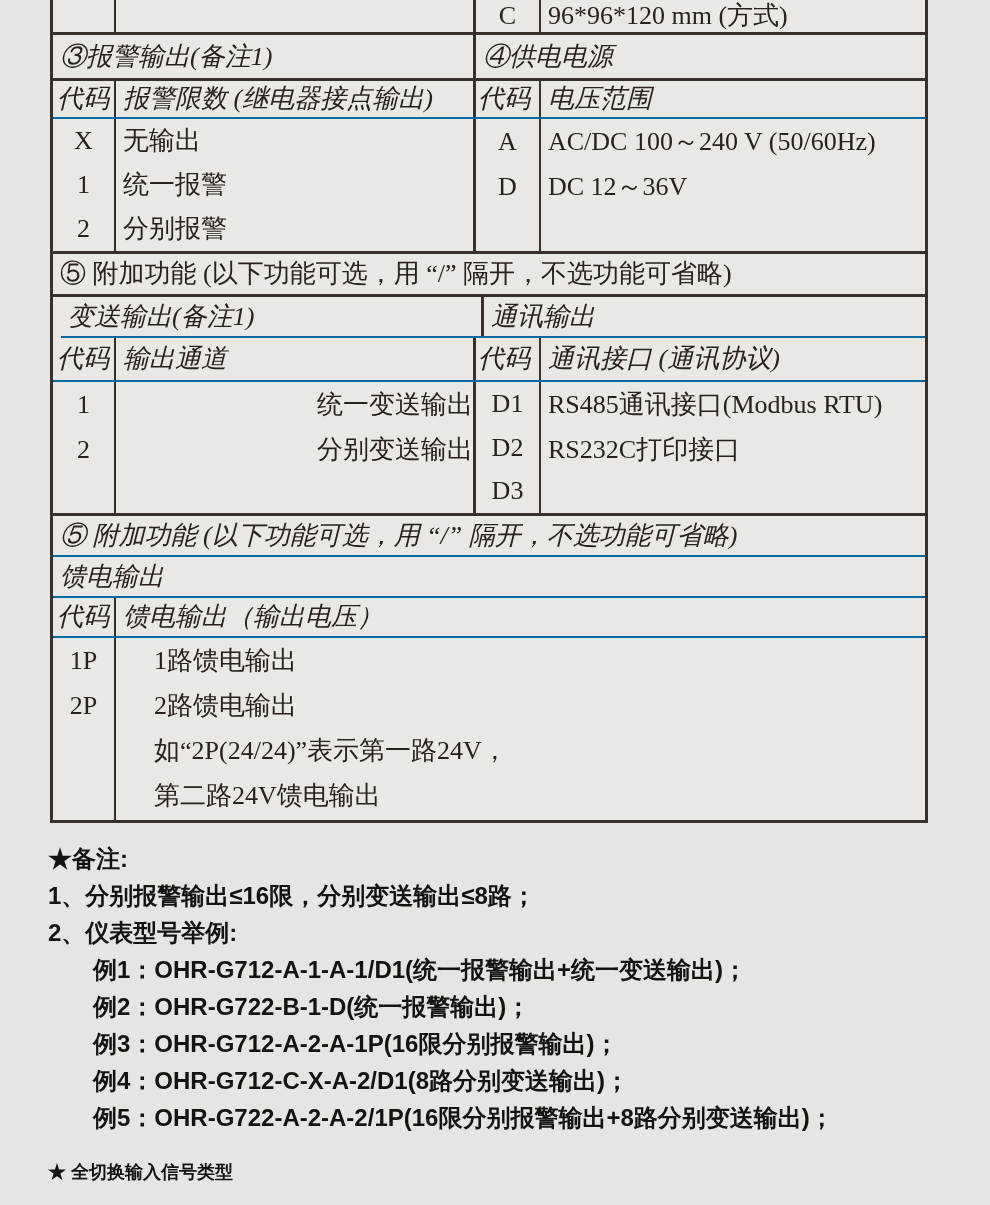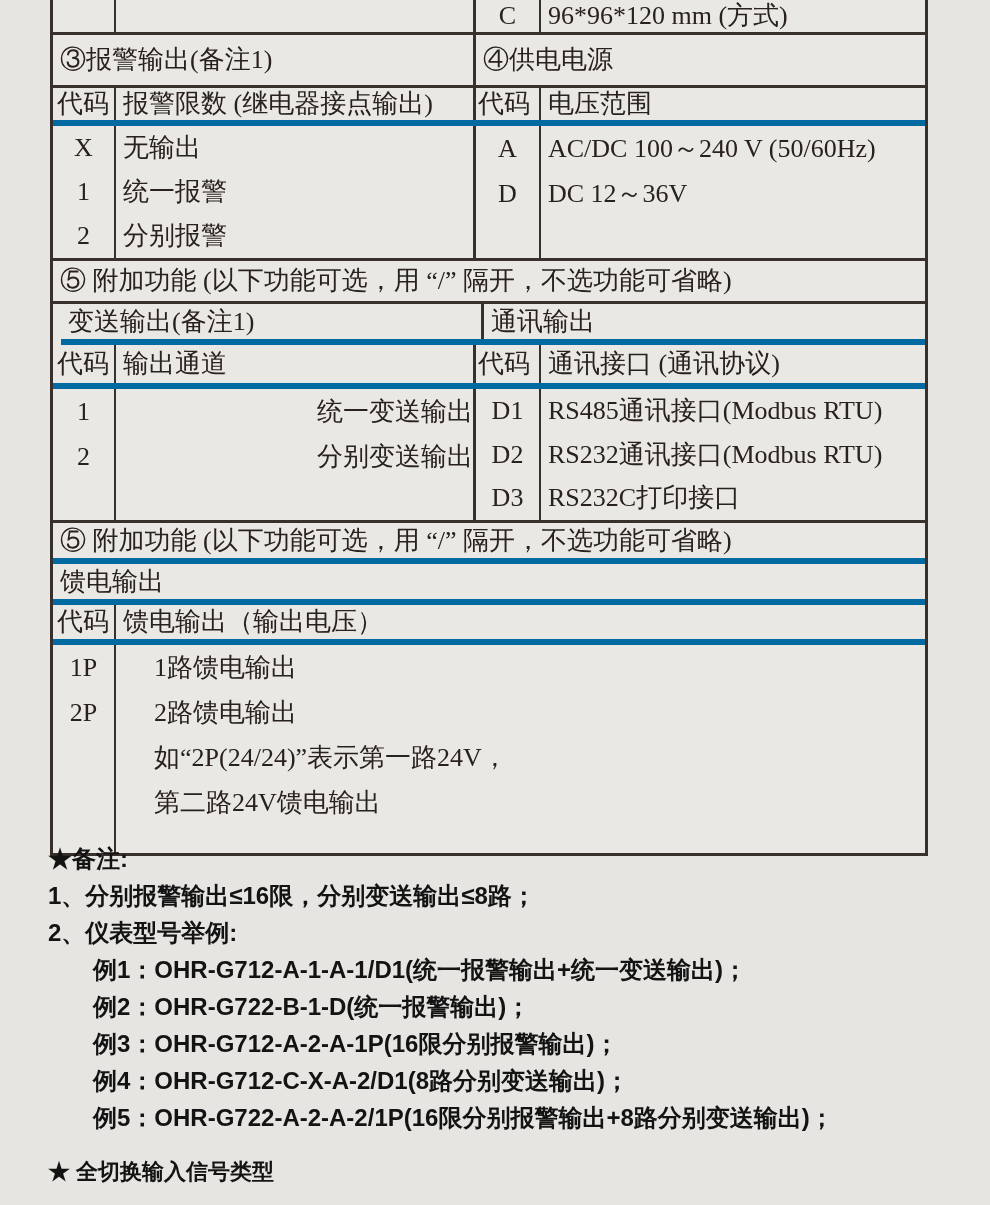--- a/index.html
+++ b/index.html
@@ -8,21 +8,21 @@
     background:#e7e5e2;overflow:hidden;
     font-family:"Liberation Serif", serif;
     color:#29211d;
   }
   .tbl{
     position:absolute;left:50px;top:0;width:872px;
     border:3px solid #38302b;border-top:none;
     background:#eae8e5;
   }
   .row{display:flex;box-sizing:border-box;align-items:stretch;}
-  .bb2{border-bottom:6px solid #0369a1;}
+  .bb2{border-bottom:2px solid #0369a1;font-style:italic;}
   .bb3{border-bottom:3px solid #38302b;}
   .c{box-sizing:border-box;display:flex;align-items:center;font-size:26px;line-height:1;overflow:hidden;white-space:nowrap;}
   .vr2{border-right:2px solid #38302b;}
   .vr3{border-right:3px solid #38302b;}
   .w-code{width:63px;justify-content:center;}
   .w-descL{width:360px;padding-left:7px;}
   .w-mid{width:423px;padding-left:7px;}   
   .w-codeR{width:65px;justify-content:center;}
   .w-descR{flex:1;padding-left:7px;}
   .w-full{flex:1;padding-left:7px;}
@@ -30,37 +30,37 @@
   .line{height:45px;display:flex;align-items:center;font-size:26px;line-height:1;white-space:nowrap;overflow:hidden;}
   .col.ctr .line{justify-content:center;}
   .col.pad .line{padding-left:7px;}
   .notes{
     position:absolute;left:48px;top:840px;width:910px;
     font-family:"Liberation Sans", sans-serif;
     font-weight:bold;font-size:24px;color:#131313;
   }
   .nline{height:37px;display:flex;align-items:center;white-space:nowrap;}
   .nline.indent{padding-left:45px;}
-  .nfooter{margin-top:17px;height:37px;display:flex;align-items:center;font-size:22px;}
+  .nfooter{margin-top:17px;height:37px;display:flex;align-items:center;font-size:18px;}
 </style>
 </head>
 <body>
 
 <div class="page">
 
   <div class="tbl">
 
     <div class="row bb3" style="height:35px;">
       <div class="c w-code vr2"></div>
       <div class="c w-descL vr3"></div>
       <div class="c w-codeR vr2">C</div>
       <div class="c w-descR">96*96*120 mm (方式)</div>
     </div>
 
-    <div class="row bb3" style="height:53px;">
+    <div class="row bb3" style="height:46px;font-style:italic;">
       <div class="c w-mid vr3">③报警输出(备注1)</div>
       <div class="c w-full">④供电电源</div>
     </div>
 
     <div class="row bb2" style="height:38px;">
       <div class="c w-code vr2" style="justify-content:flex-start;padding-left:4px;">代码</div>
       <div class="c w-descL vr3">报警限数 (继电器接点输出)</div>
       <div class="c w-codeR vr2" style="justify-content:flex-start;padding-left:2px;">代码</div>
       <div class="c w-descR">电压范围</div>
     </div>
@@ -111,39 +111,38 @@
         <div class="line">统一变送输出</div>
         <div class="line">分别变送输出</div>
       </div>
       <div class="col ctr vr2" style="width:65px;">
         <div class="line">D1</div>
         <div class="line">D2</div>
         <div class="line">D3</div>
       </div>
       <div class="col pad" style="flex:1;">
         <div class="line">RS485通讯接口(Modbus RTU)</div>
-        <div class="line">RS232通讯接口(Modbus RTU)</div>
         <div class="line">RS232C打印接口</div>
       </div>
     </div>
 
     <div class="row bb2" style="height:41px;">
       <div class="c w-full">⑤ 附加功能 (以下功能可选，用 “/” 隔开，不选功能可省略)</div>
     </div>
 
     <div class="row bb2" style="height:41px;">
       <div class="c w-full">馈电输出</div>
     </div>
 
     <div class="row bb2" style="height:40px;">
       <div class="c w-code vr2" style="justify-content:flex-start;padding-left:4px;">代码</div>
       <div class="c w-full">馈电输出（输出电压）</div>
     </div>
 
-    <div class="row" style="height:208px;">
+    <div class="row" style="height:182px;">
       <div class="col ctr vr2" style="width:63px;">
         <div class="line">1P</div>
         <div class="line">2P</div>
         <div class="line"></div>
         <div class="line"></div>
       </div>
       <div class="col pad" style="flex:1;padding-left:31px;">
         <div class="line">1路馈电输出</div>
         <div class="line">2路馈电输出</div>
         <div class="line">如“2P(24/24)”表示第一路24V，</div>

